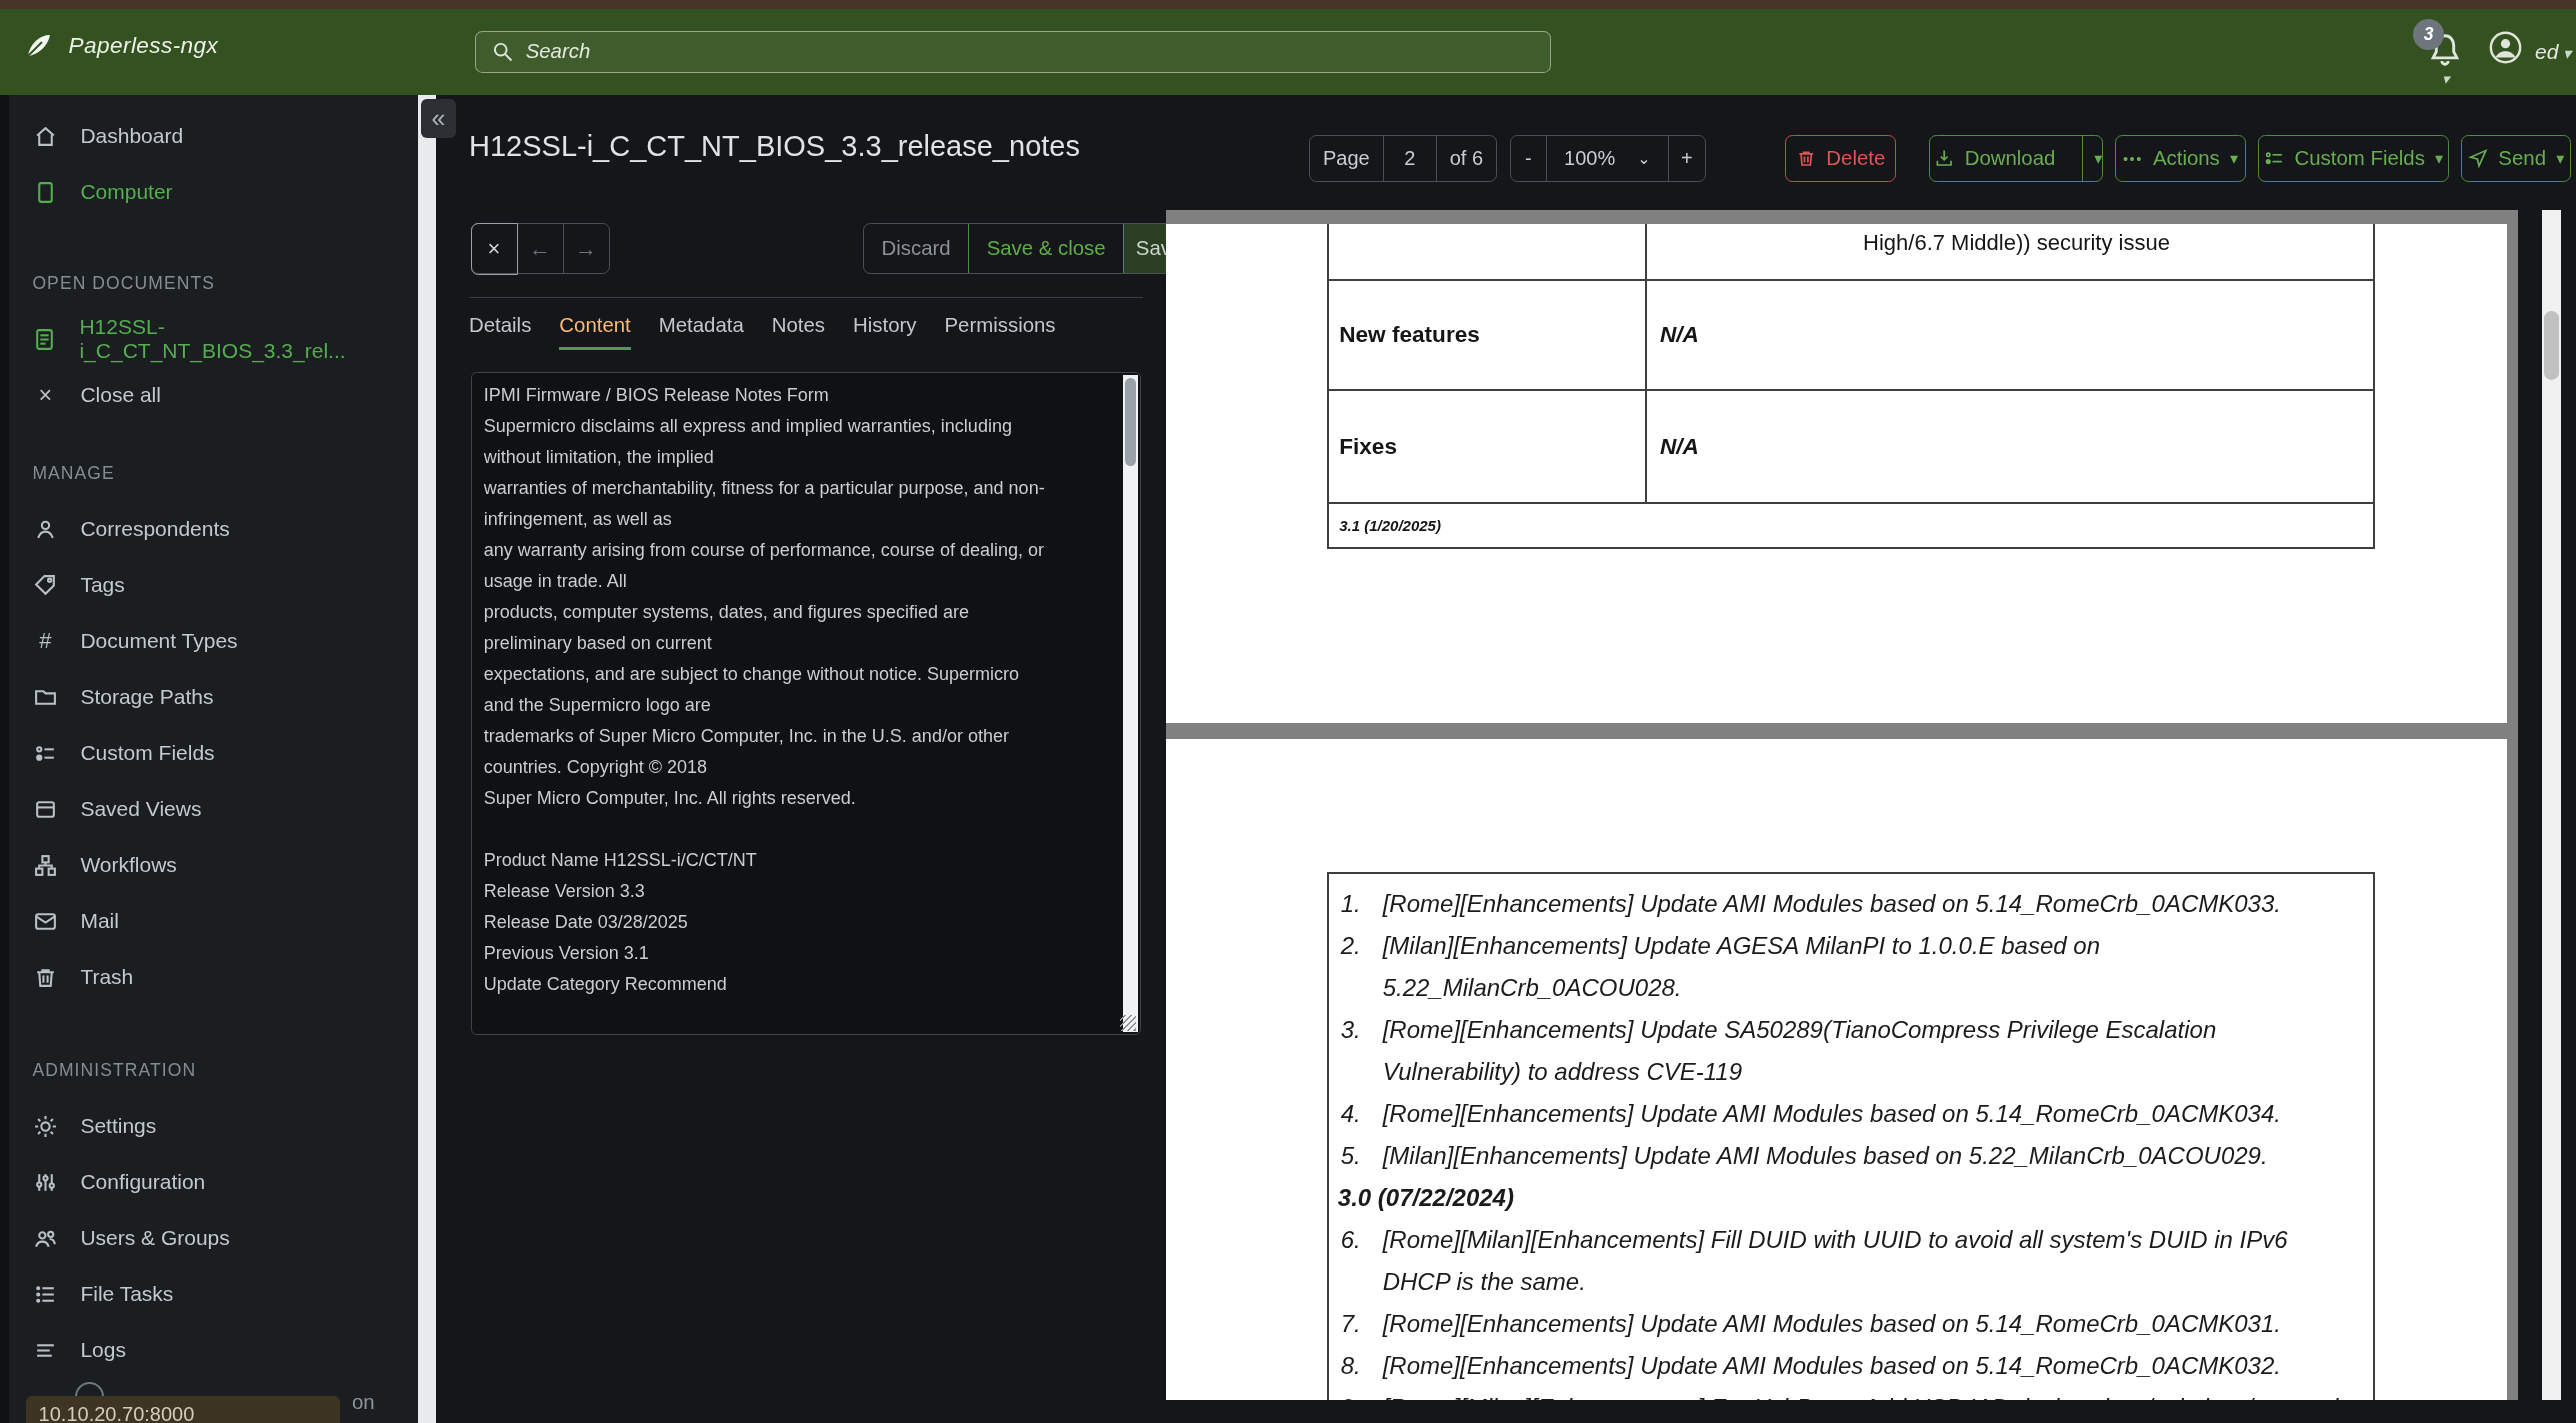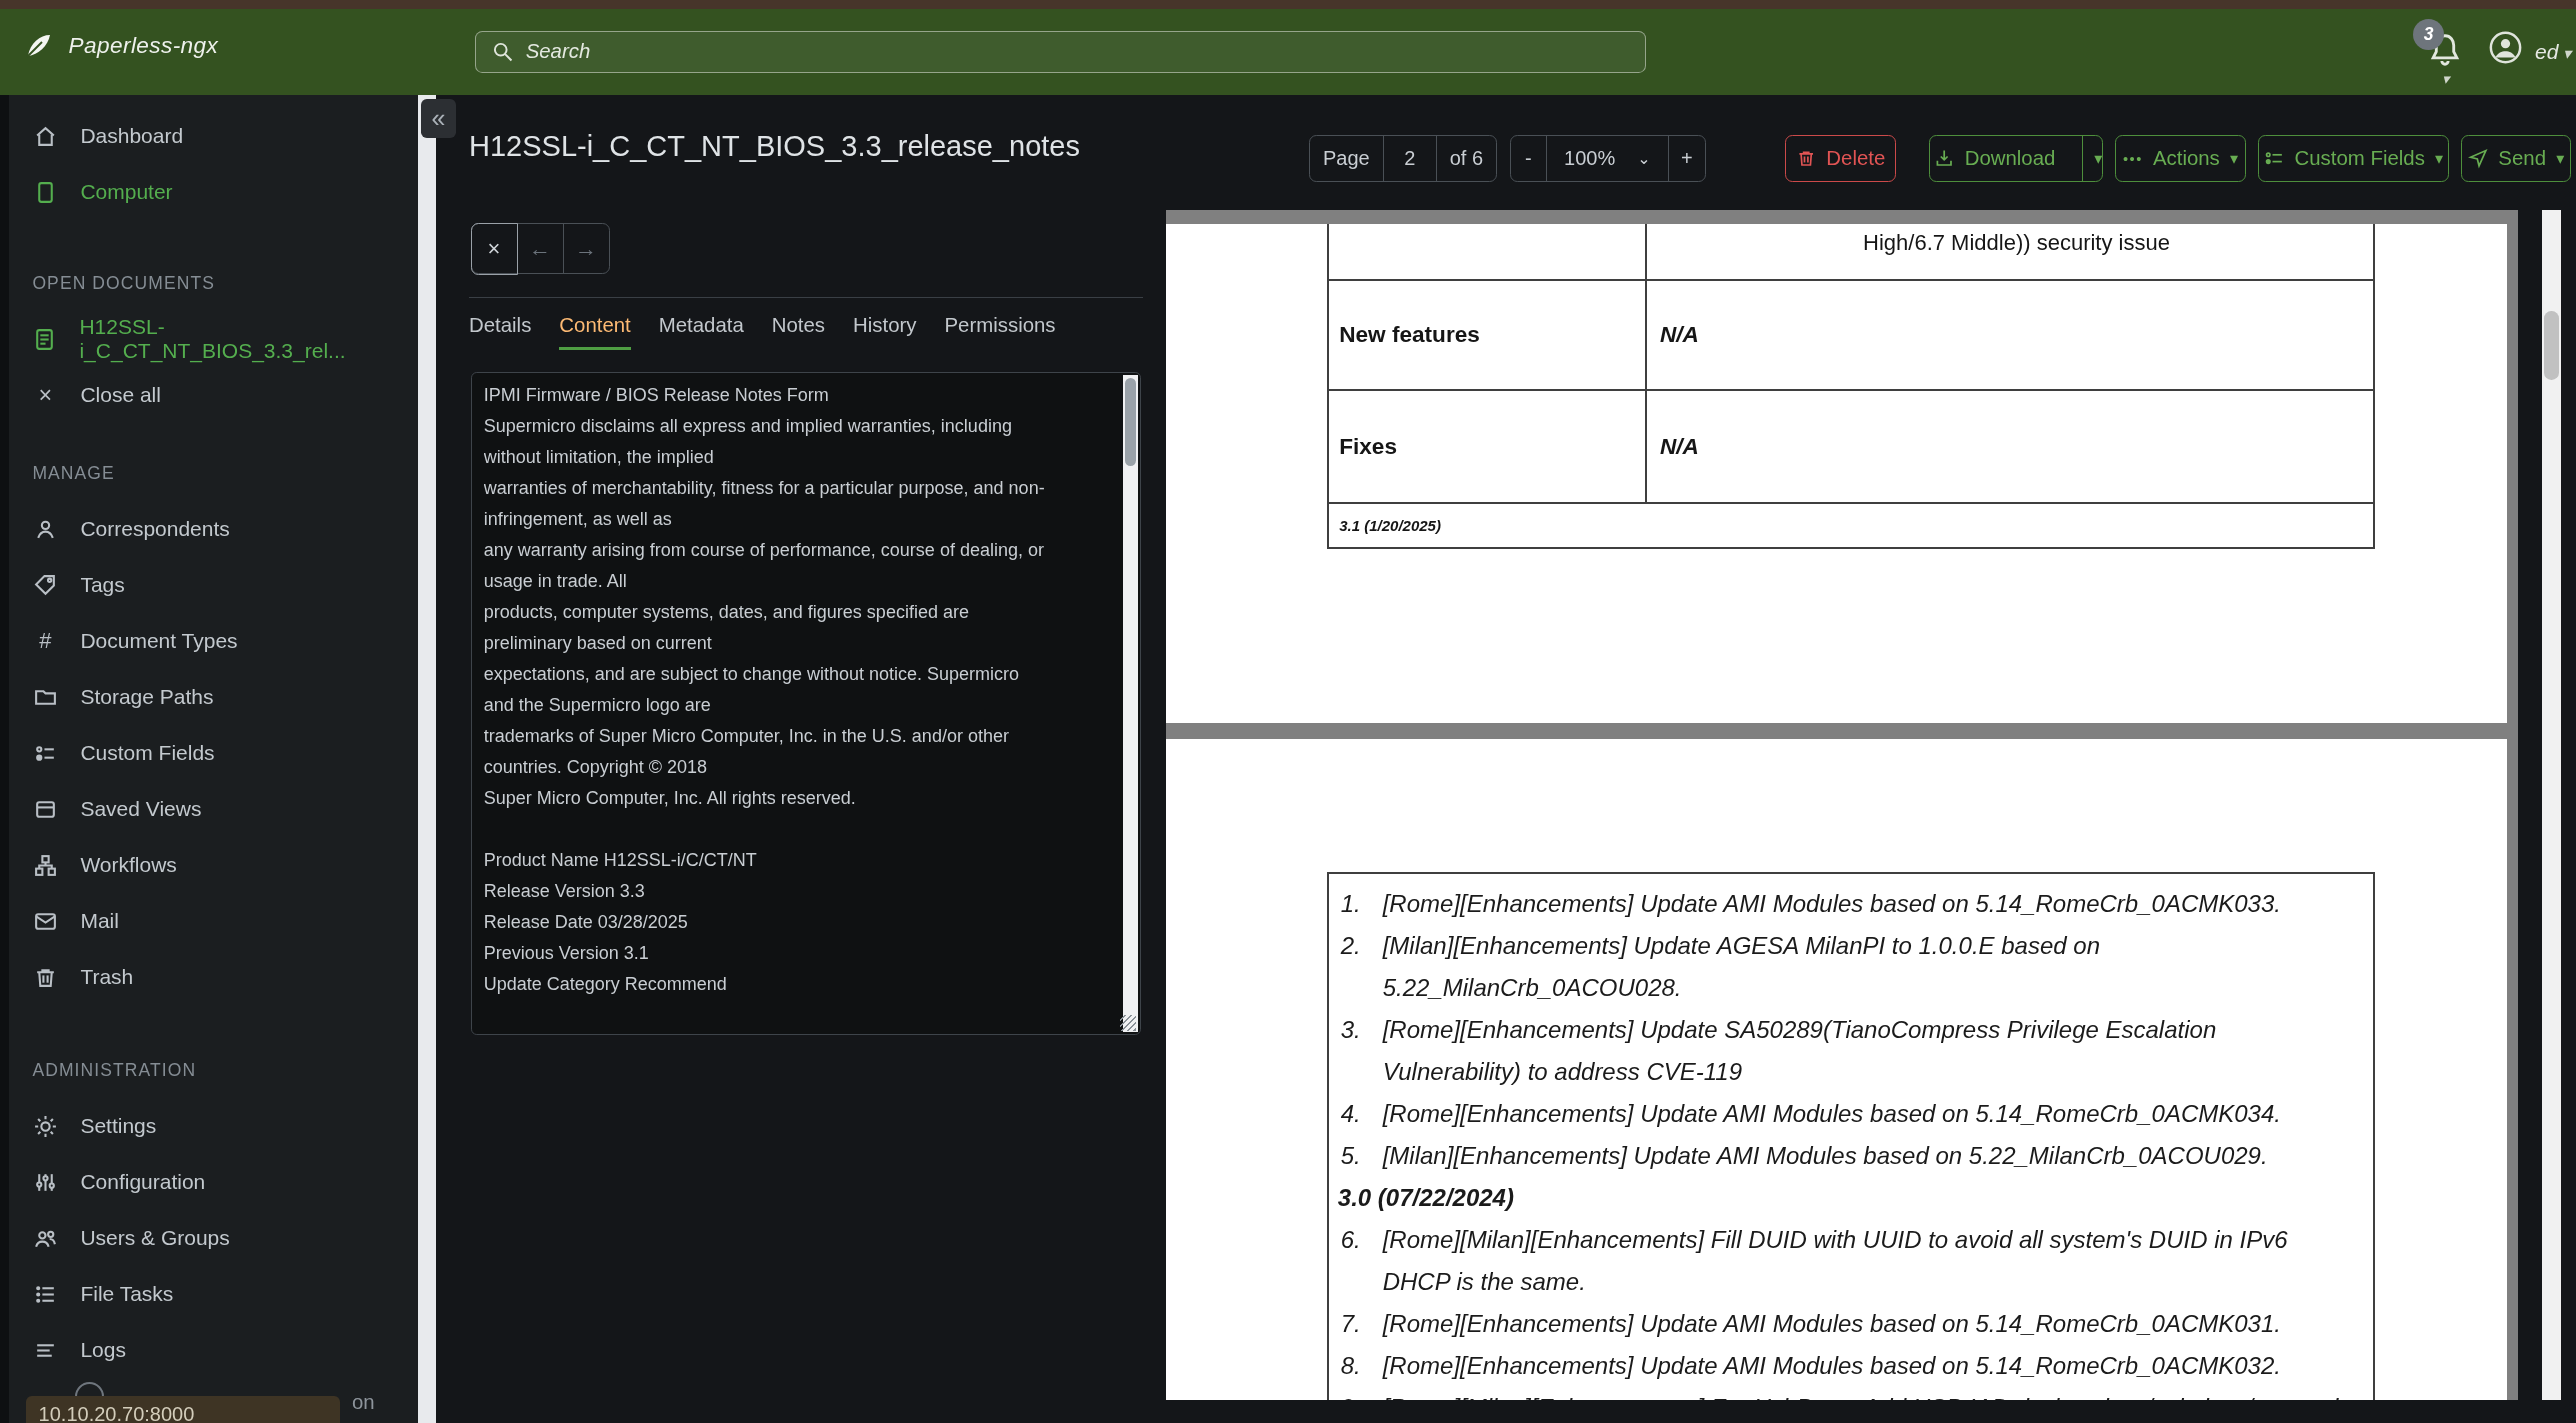--- a/index.html
+++ b/index.html
@@ -4,21 +4,21 @@
 <style>
   html,body{margin:0;padding:0;background:#0b0c0d;}
   .screen{position:relative;width:2576px;height:1424px;overflow:hidden;background:#141619;
           font-family:"Liberation Sans",sans-serif;}
   svg{display:block;}
   
   .topstrip{position:absolute;left:0;top:0;width:100%;height:8.8px;background:#47352a;}
   .navbar{position:absolute;left:0;top:8.8px;width:100%;height:86px;background:#345220;font-style:italic;}
   .brand{position:absolute;left:22px;top:21px;display:flex;align-items:center;gap:14.6px;color:#eef1ec;}
   .brand-text{font-size:22.6px;font-weight:500;letter-spacing:0.4px;}
-  .searchbox{position:absolute;left:475px;top:22px;width:1171px;height:42px;border:1.5px solid rgba(255,255,255,.45);
+  .searchbox{position:absolute;left:475px;top:22px;width:1076px;height:42px;border:1.5px solid rgba(255,255,255,.45);
              border-radius:7.3px;background:rgba(255,255,255,.06);display:flex;align-items:center;gap:11.7px;
              padding:0 14.6px;color:#e4e9e0;font-size:20.4px;box-sizing:border-box;}
   .bell{position:absolute;left:2426px;top:22px;color:#e2e7de;}
   .badge{position:absolute;left:2413px;top:10.2px;width:31px;height:31px;border-radius:50%;background:#6e757c;
          color:#fff;font-size:17.5px;font-weight:bold;display:flex;align-items:center;justify-content:center;z-index:2;}
   .bell-caret{position:absolute;left:2442px;top:61px;color:#cfd6cb;font-size:14.6px;}
   .avatar{position:absolute;left:2487px;top:20.4px;color:#dfe4db;}
   .username{position:absolute;left:2535px;top:31px;color:#e6e9e4;font-size:21px;}
   .user-caret{position:absolute;left:2563px;top:35px;color:#cfd6cb;font-size:16px;}
   
@@ -390,20 +390,25 @@
       </span>
       <span>Send</span>
       <span class="caret-glyph">▾</span>
     </div>
 
     <div class="nav-btns">
       <div class="nav-btn x">×</div>
       <div class="nav-btn">←</div>
       <div class="nav-btn">→</div>
     </div>
+    <div class="save-group">
+      <div class="save-cell cell-discard">Discard</div>
+      <div class="save-cell cell-saveclose">Save &amp; close</div>
+      <div class="save-cell cell-save">Save</div>
+    </div>
 
     <div class="tabs">
       <div class="tab">Details</div>
       <div class="tab active">Content</div>
       <div class="tab">Metadata</div>
       <div class="tab">Notes</div>
       <div class="tab">History</div>
       <div class="tab">Permissions</div>
     </div>
 

